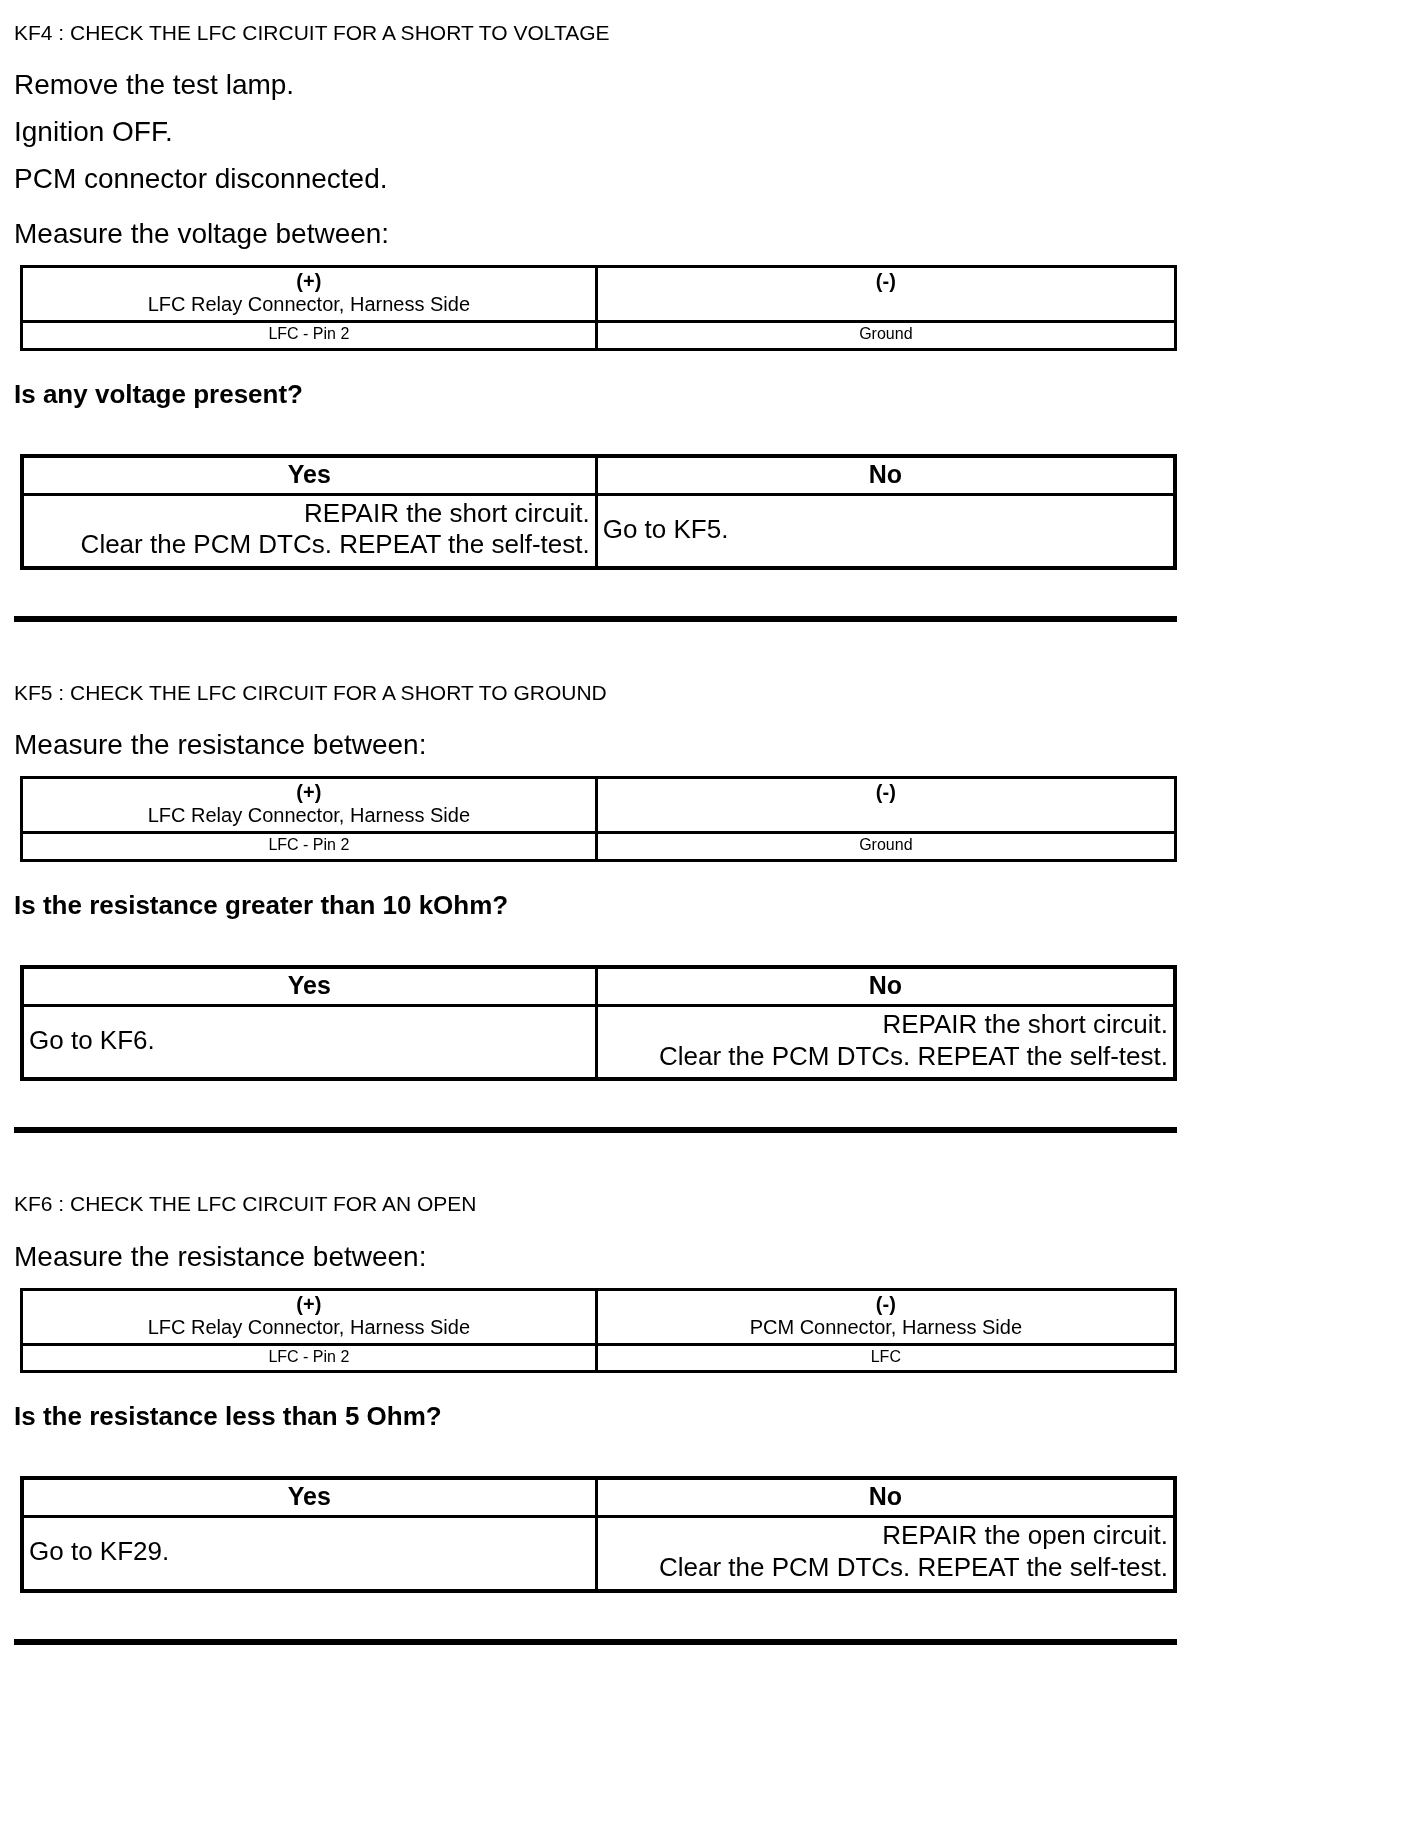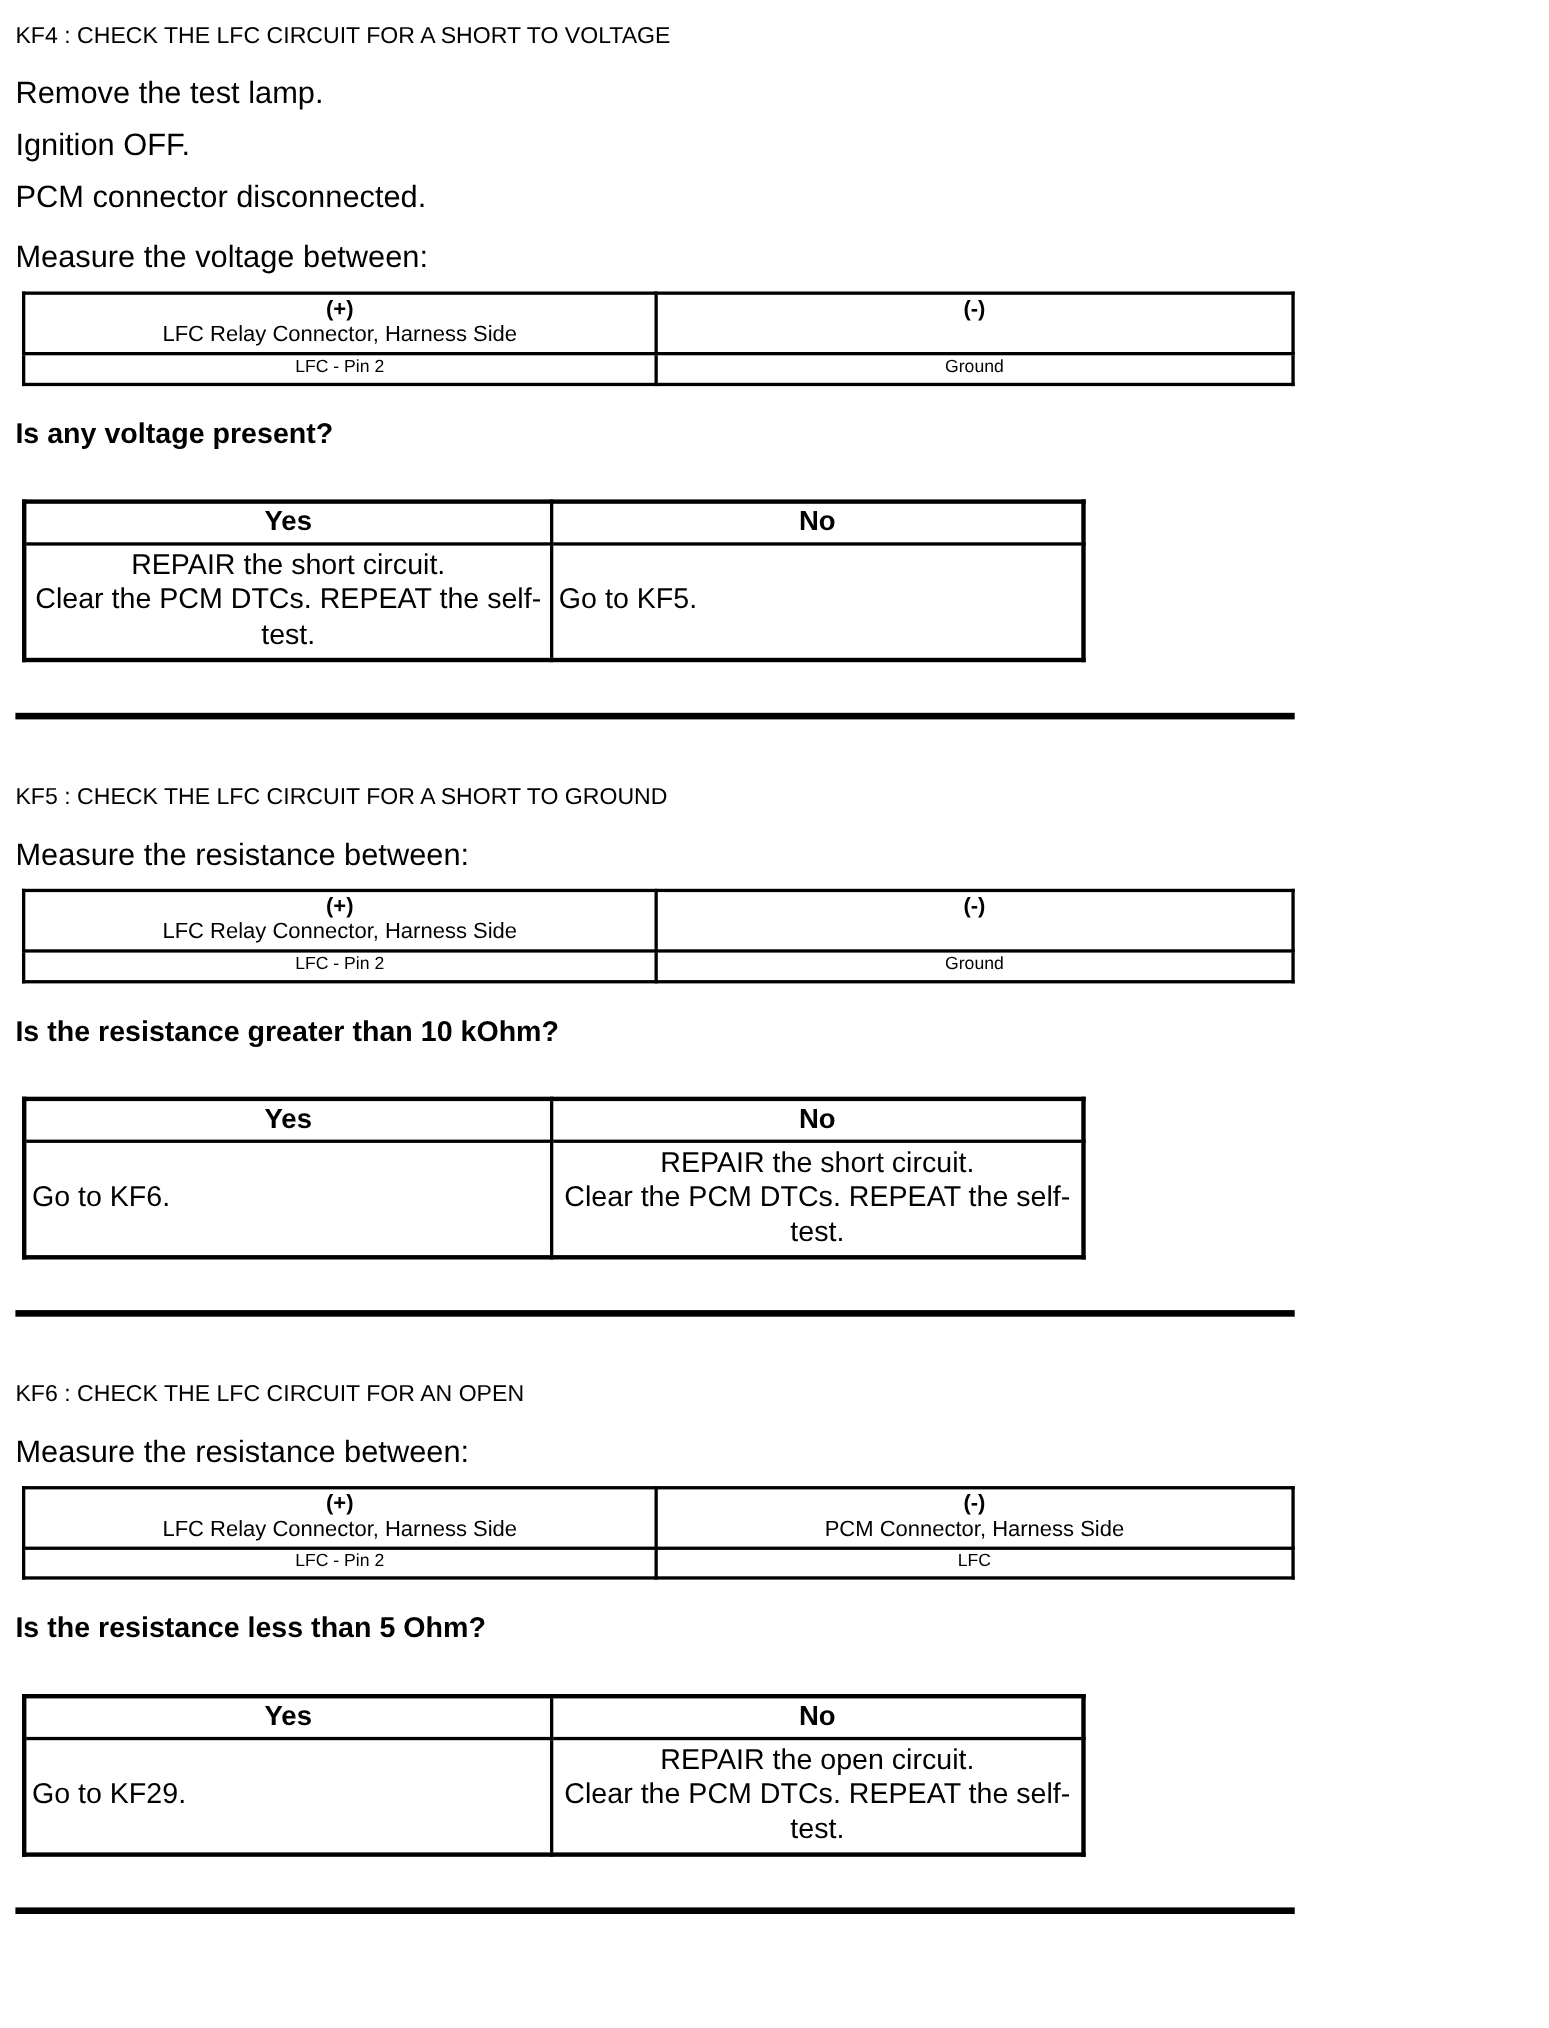--- a/index.html
+++ b/index.html
@@ -66,40 +66,40 @@
     font-size: 26px;
     font-weight: bold;
     margin: 28px 0 0 0;
     line-height: 1.2;
   }
 
   
   table.decision-table {
     border-collapse: collapse;
     table-layout: fixed;
-    width: 967px;
+    width: 1157px;
     margin: 44px 0 0 6px;
     border: 4px solid #000;
   }
   table.decision-table col.c-yes { width: 49.8%; }
   table.decision-table th {
     border: 3px solid #000;
     font-size: 25px;
     font-weight: bold;
     text-align: center;
     padding: 1px 4px 4px 4px;
     line-height: 1.2;
   }
   table.decision-table td {
     border: 3px solid #000;
     font-size: 26px;
     line-height: 1.22;
     padding: 2px 5px 5px 5px;
   }
-  td.cell-left   { text-align: center;   vertical-align: top; }
+  td.cell-left   { text-align: right;   vertical-align: top; }
   td.cell-center { text-align: left; vertical-align: middle; }
 
   .thick-rule {
     height: 6px;
     background: #000;
     margin-top: 46px;
     width: 1163px;
   }
 </style>
 </head>

